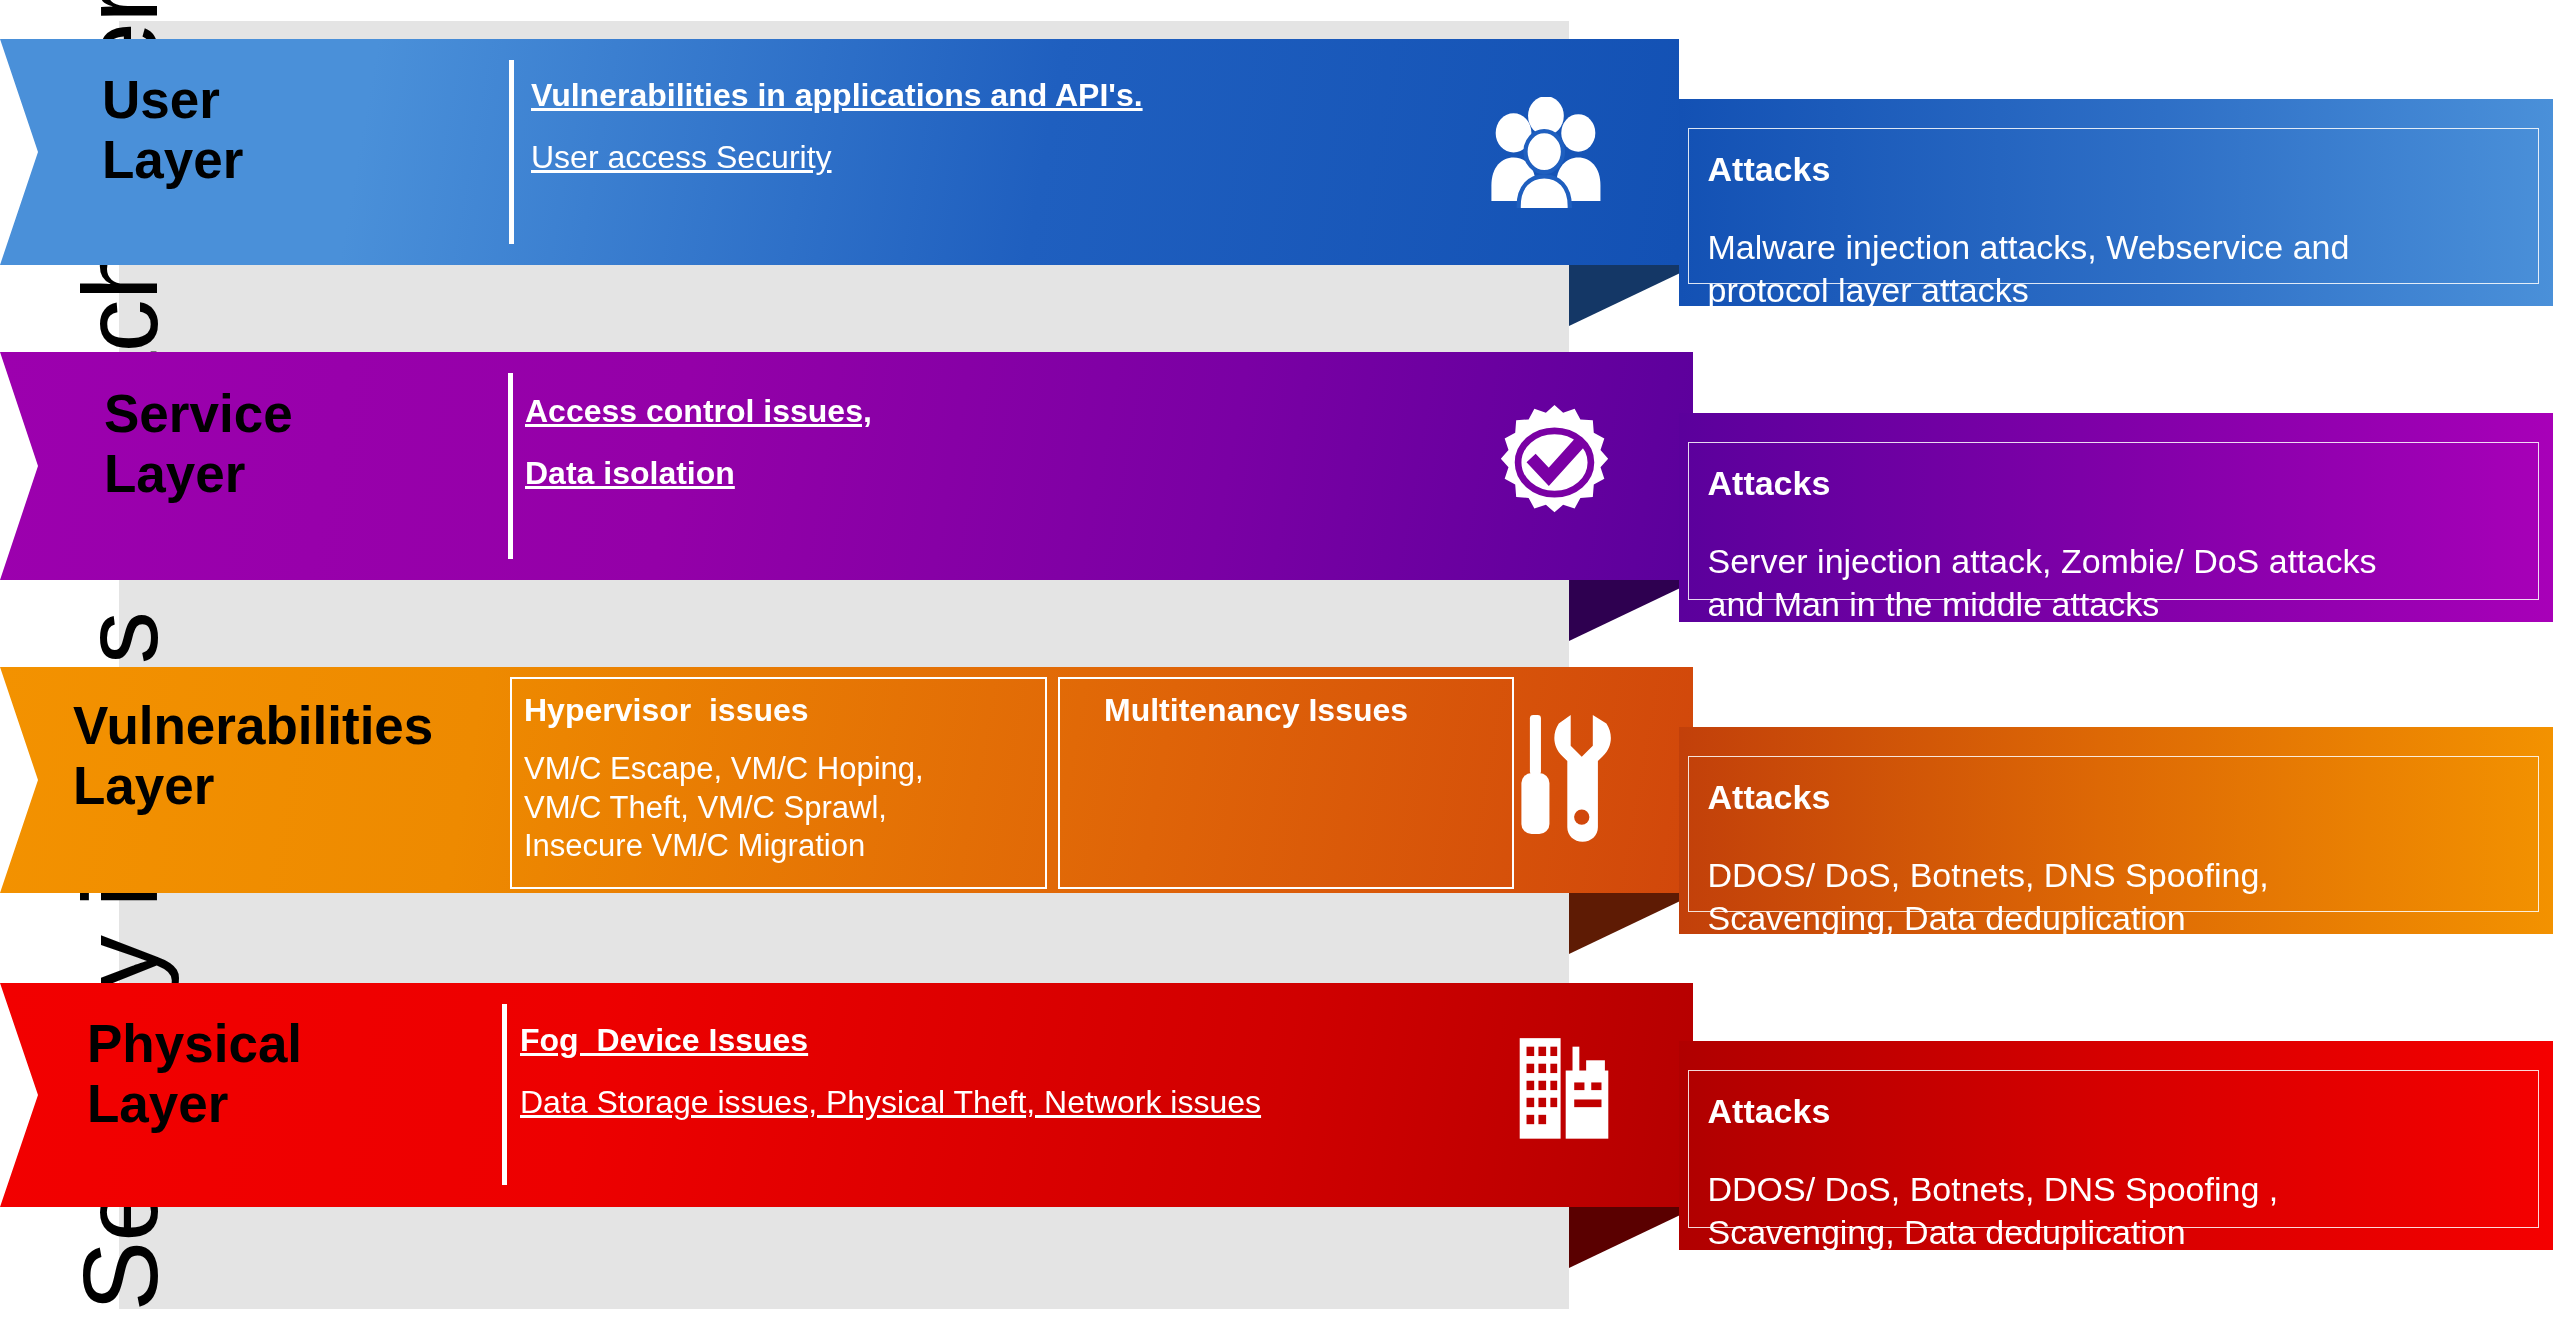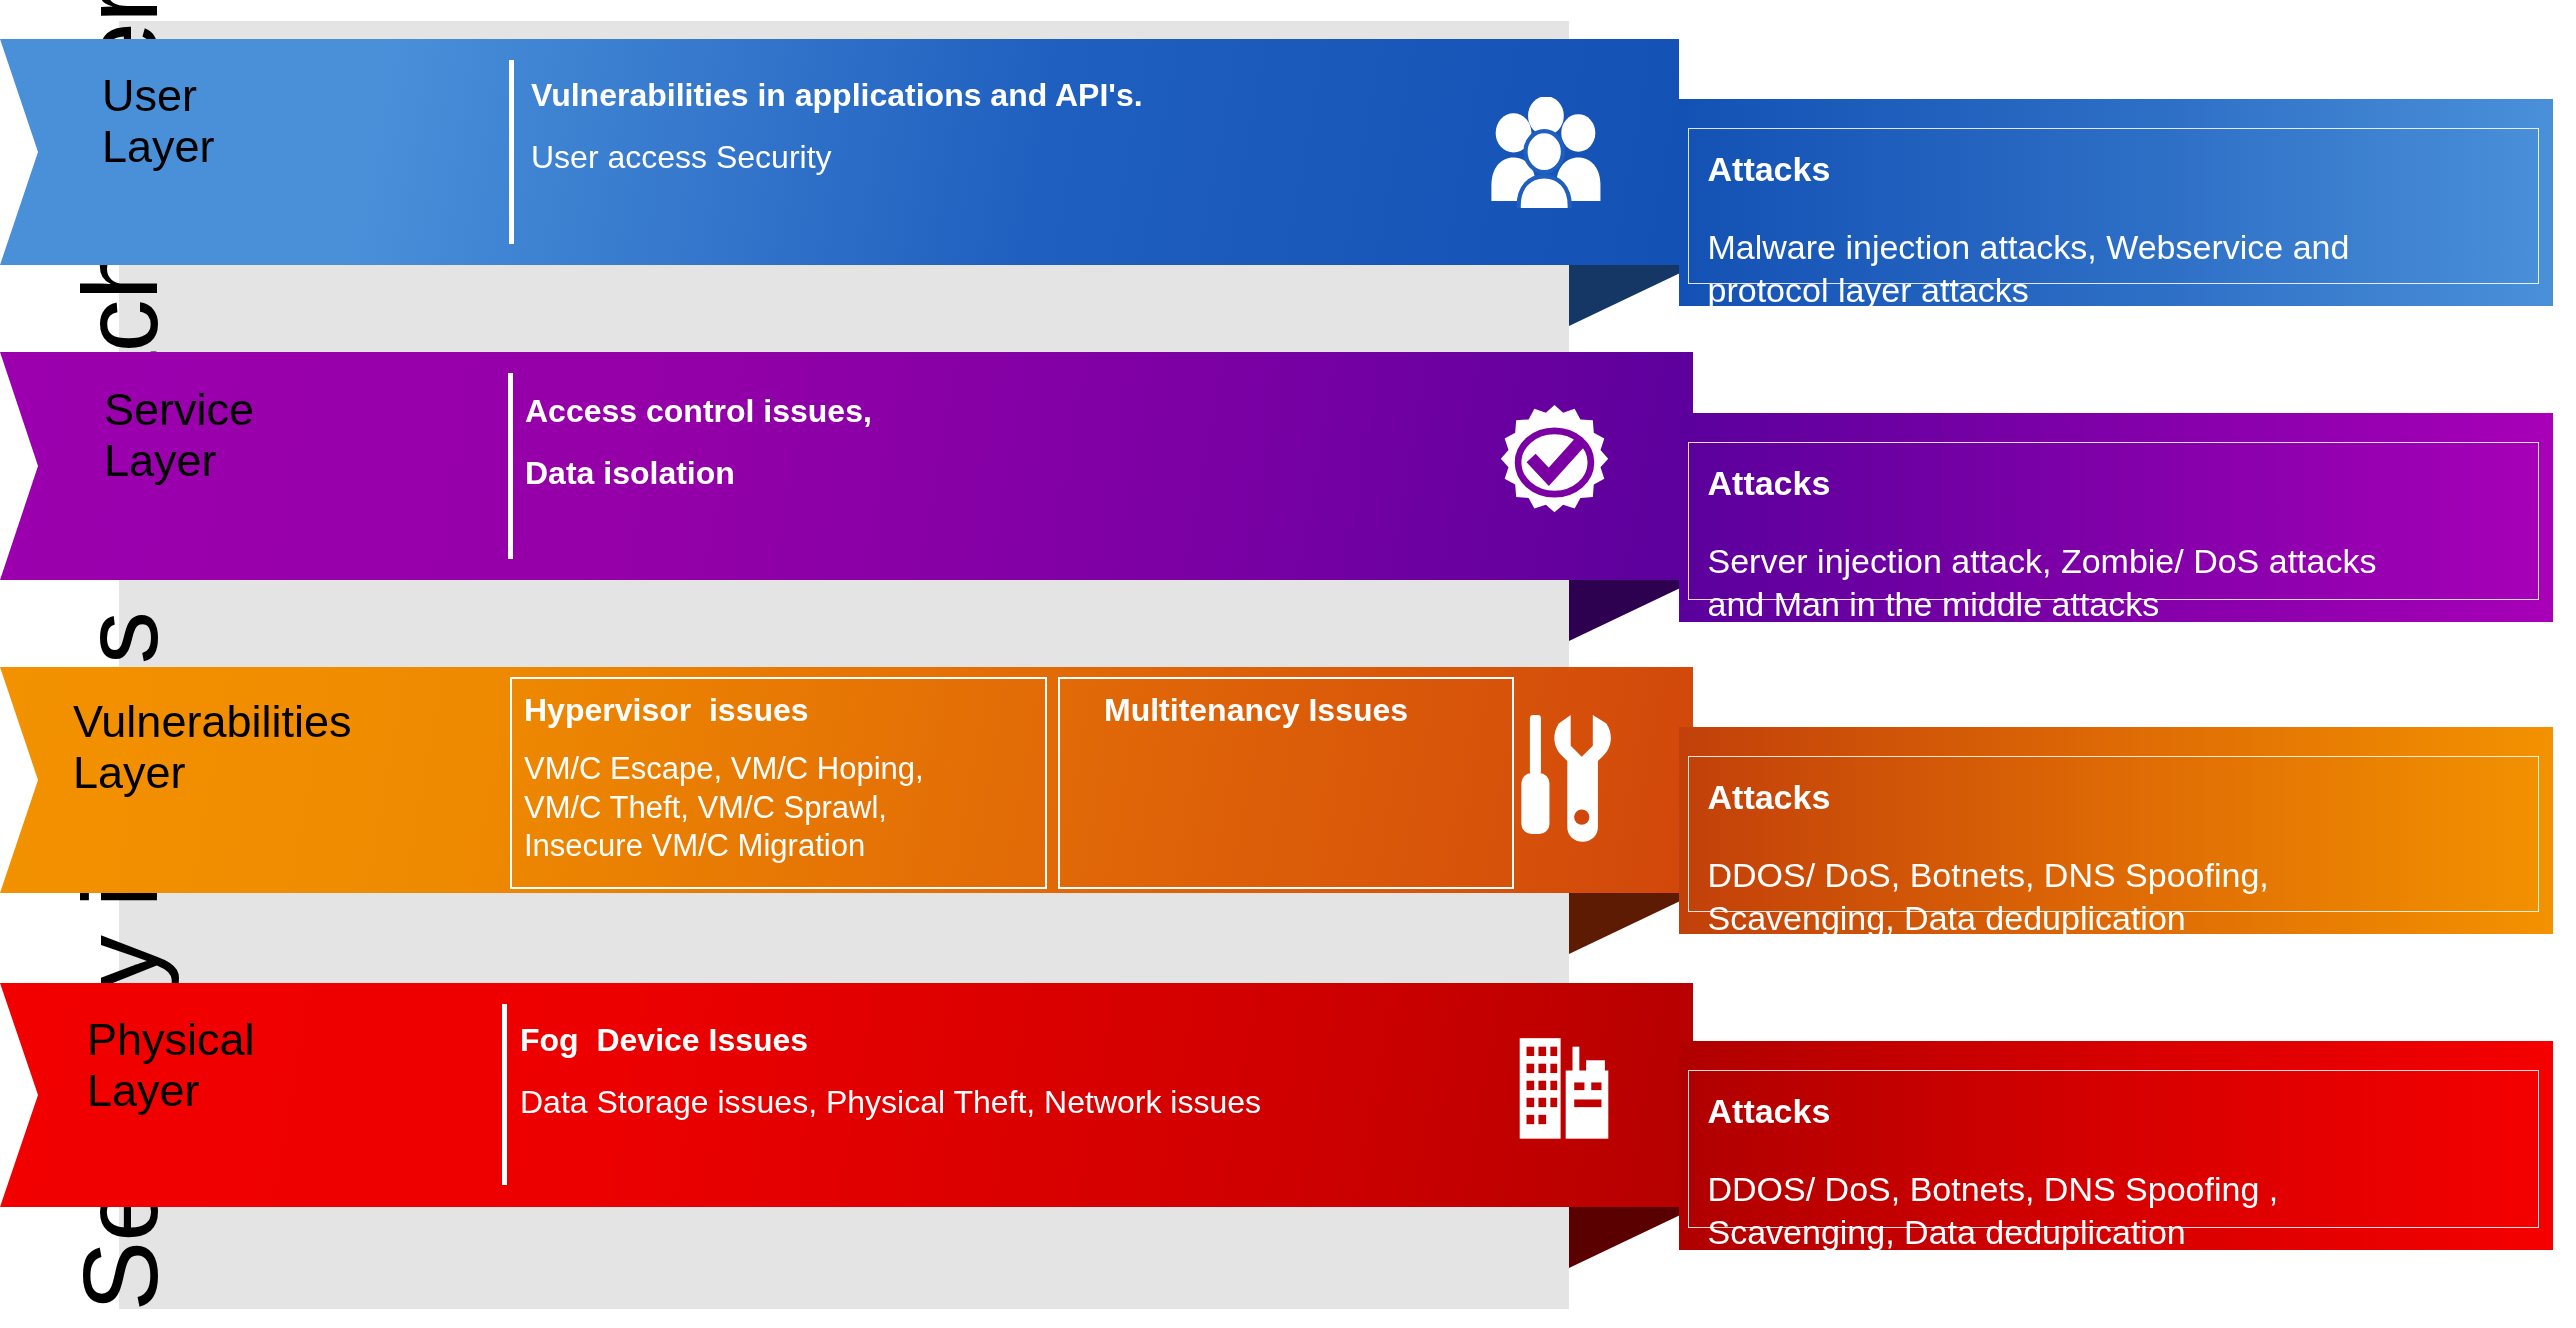--- a/index.html
+++ b/index.html
@@ -53,35 +53,36 @@
   }
   .banner-inner{
     position:relative;
     height:100%;
     display:flex;
     align-items:center;
   }
   .layer-name{
     position:absolute;
     color:#000000;
-    font-size:45px;
+    font-size:53px;
     line-height:1.14;
-    font-weight:400;
+    font-weight:700;
     white-space:pre-line;
     text-align:left;
   }
   .divider{
     position:absolute;
     width:5.1px;
     background:#ffffff;
   }
 
   .issue-block{
     position:absolute;
     color:#ffffff;
+    text-decoration:underline;
   }
   .issue-head{
     font-weight:bold;
     font-size:32px;
     line-height:1.15;
     margin-bottom:24px;
     white-space:pre-wrap;
   }
   .issue-body{
     font-size:32px;

